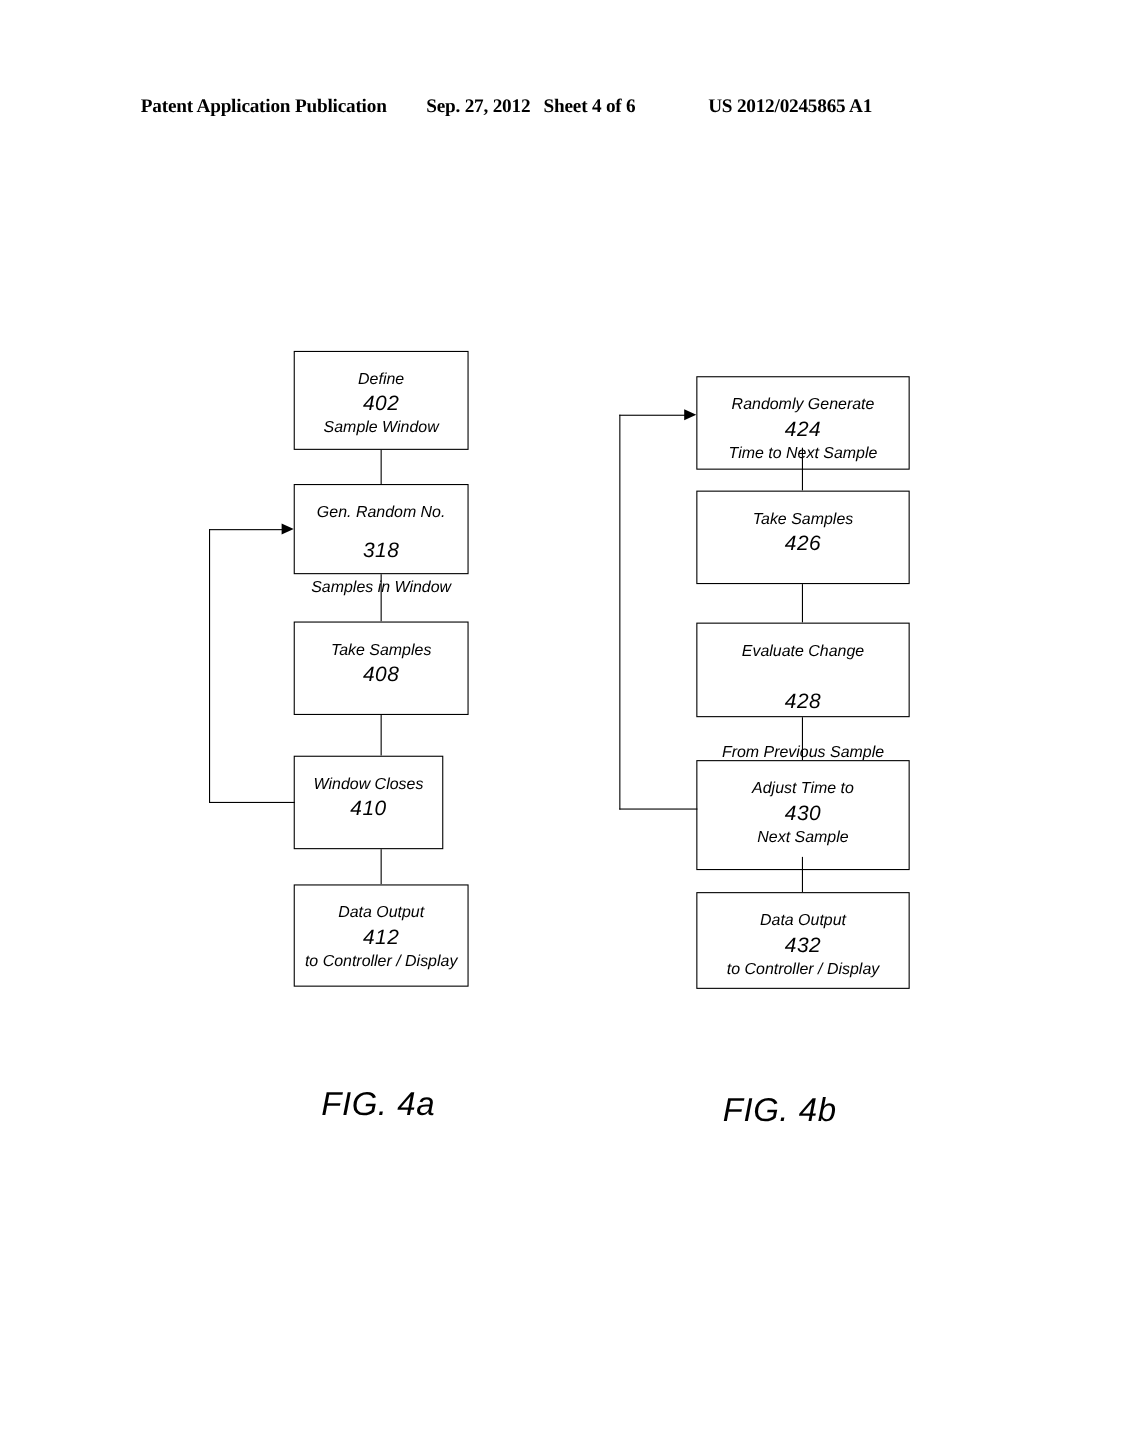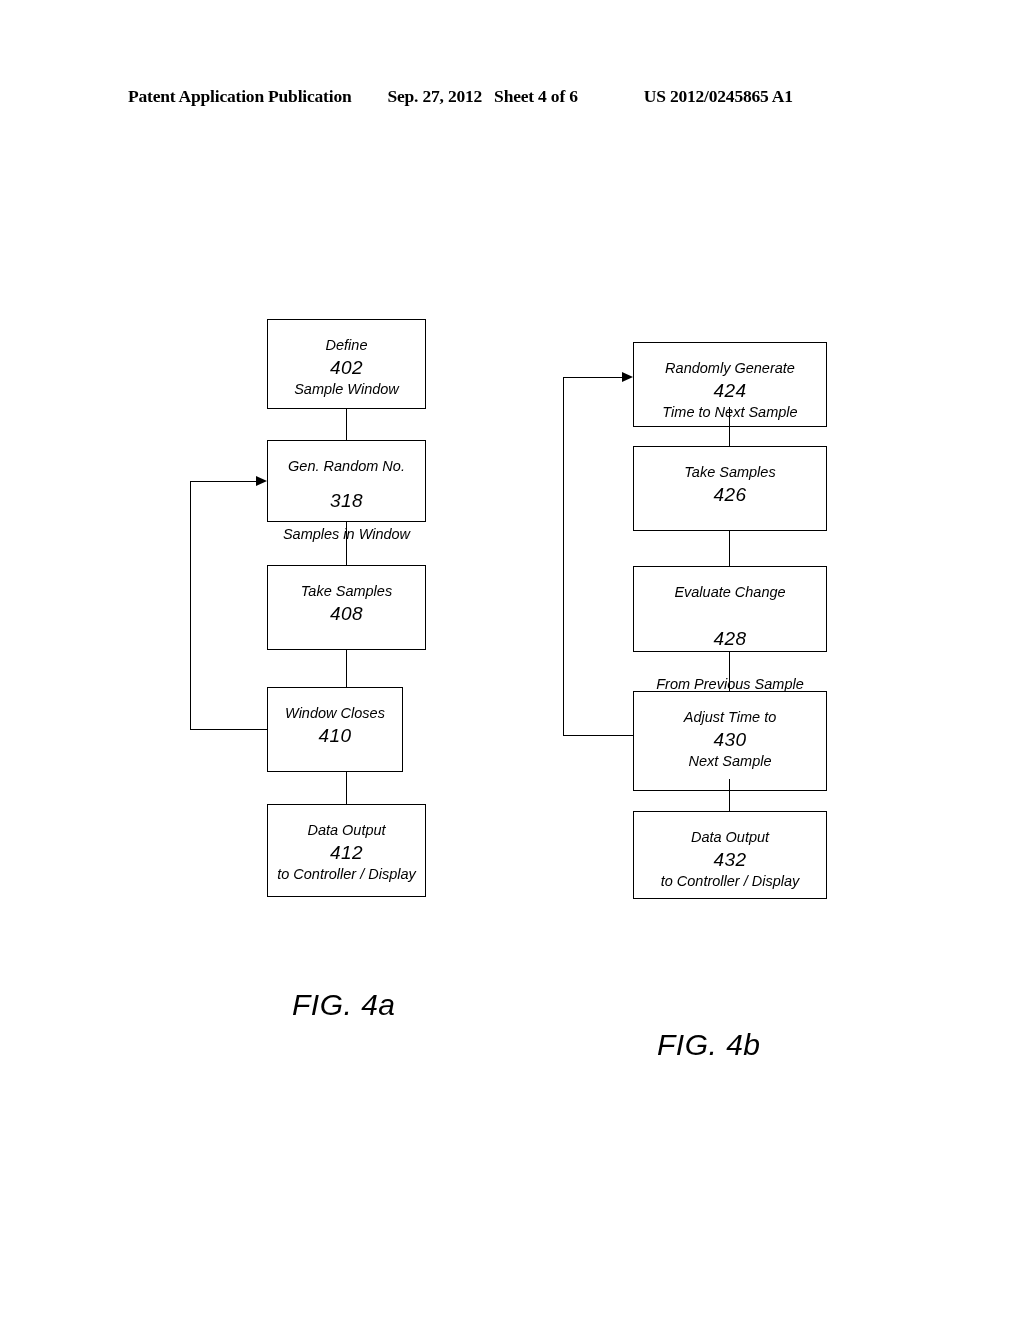--- a/index.html
+++ b/index.html
@@ -201,16 +201,16 @@
       <span class="ln">Data Output</span>
       <span class="ln num">432</span>
       <span class="ln">to Controller / Display</span>
     </div>
 
     <div class="conn-h" style="left:563px; top:735px; width:71px;"></div>
     <div class="conn-v" style="left:563px; top:377px; height:359px;"></div>
     <div class="conn-h" style="left:563px; top:377px; width:61px;"></div>
     <div class="arrow-right" style="left:622px; top:372px;"></div>
 
-    <div class="fig-caption" style="left:657px; top:1028px;">FIG. 4b</div>
+    <div class="fig-caption" style="left:657px; top:993px;">FIG. 4b</div>
   </div>
 
 </div>
 
 </body></html>

